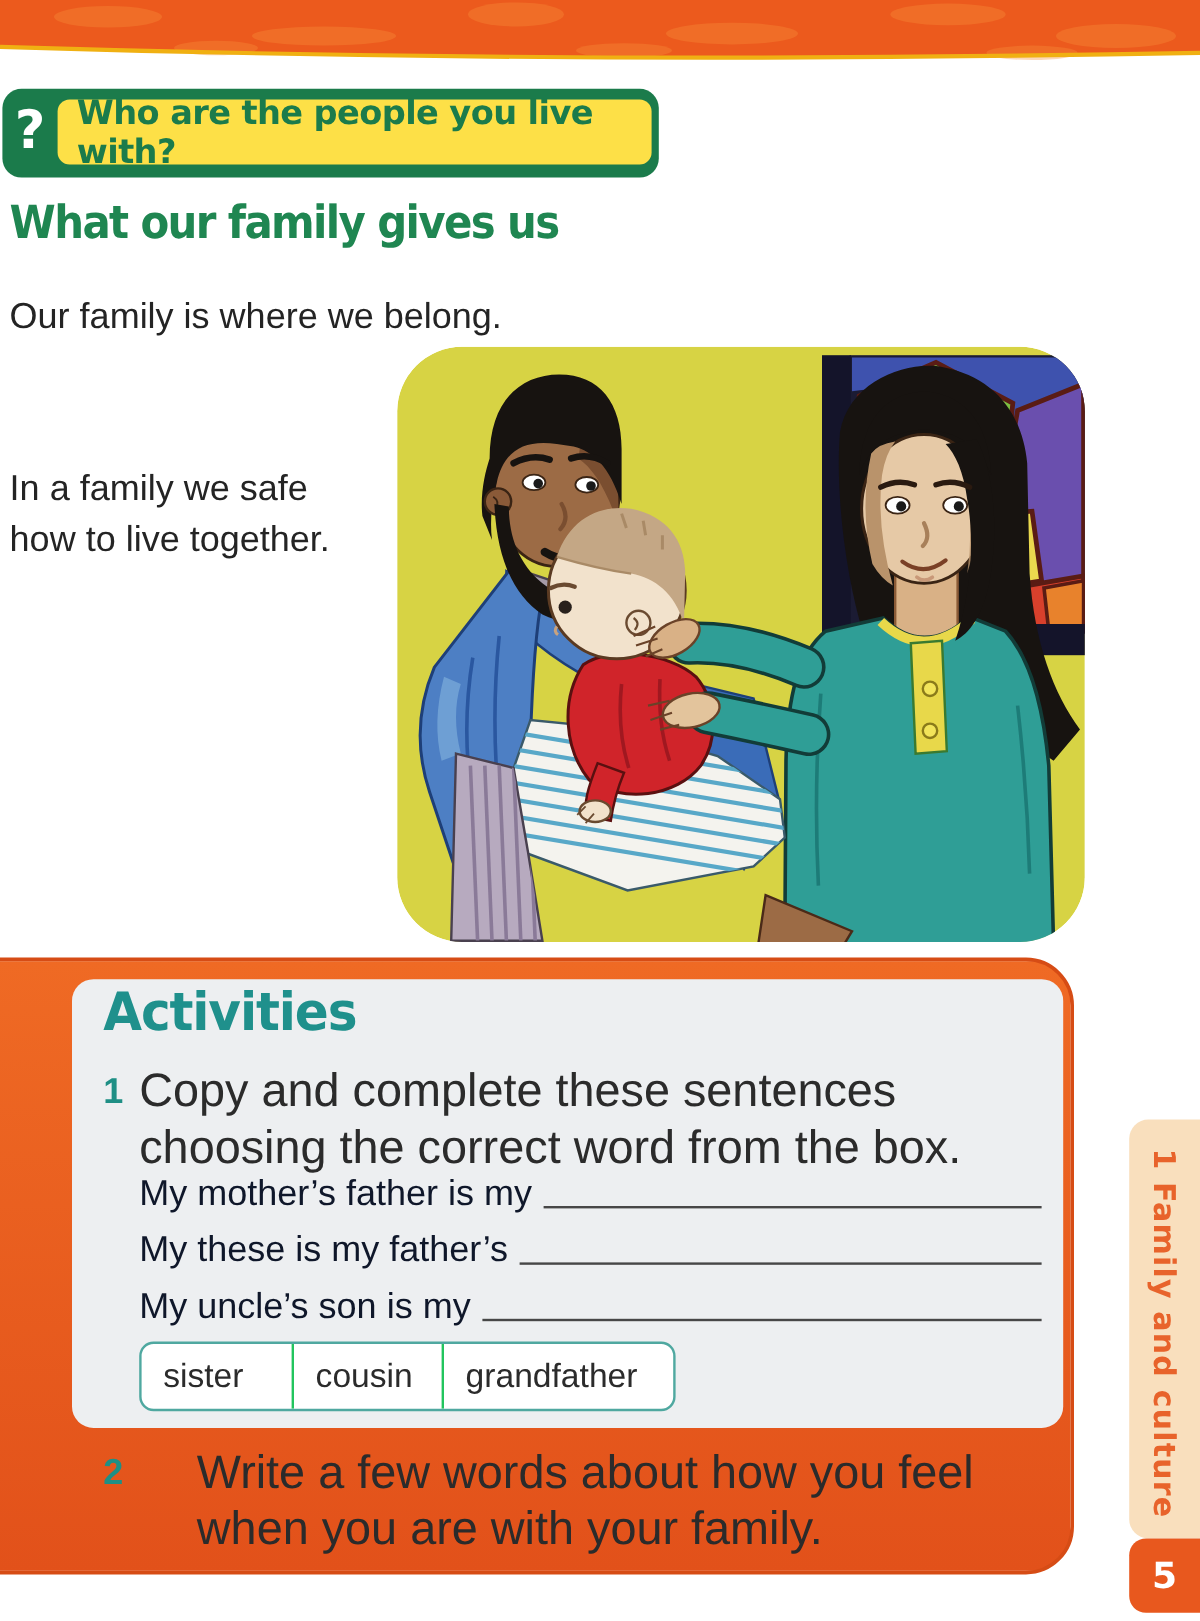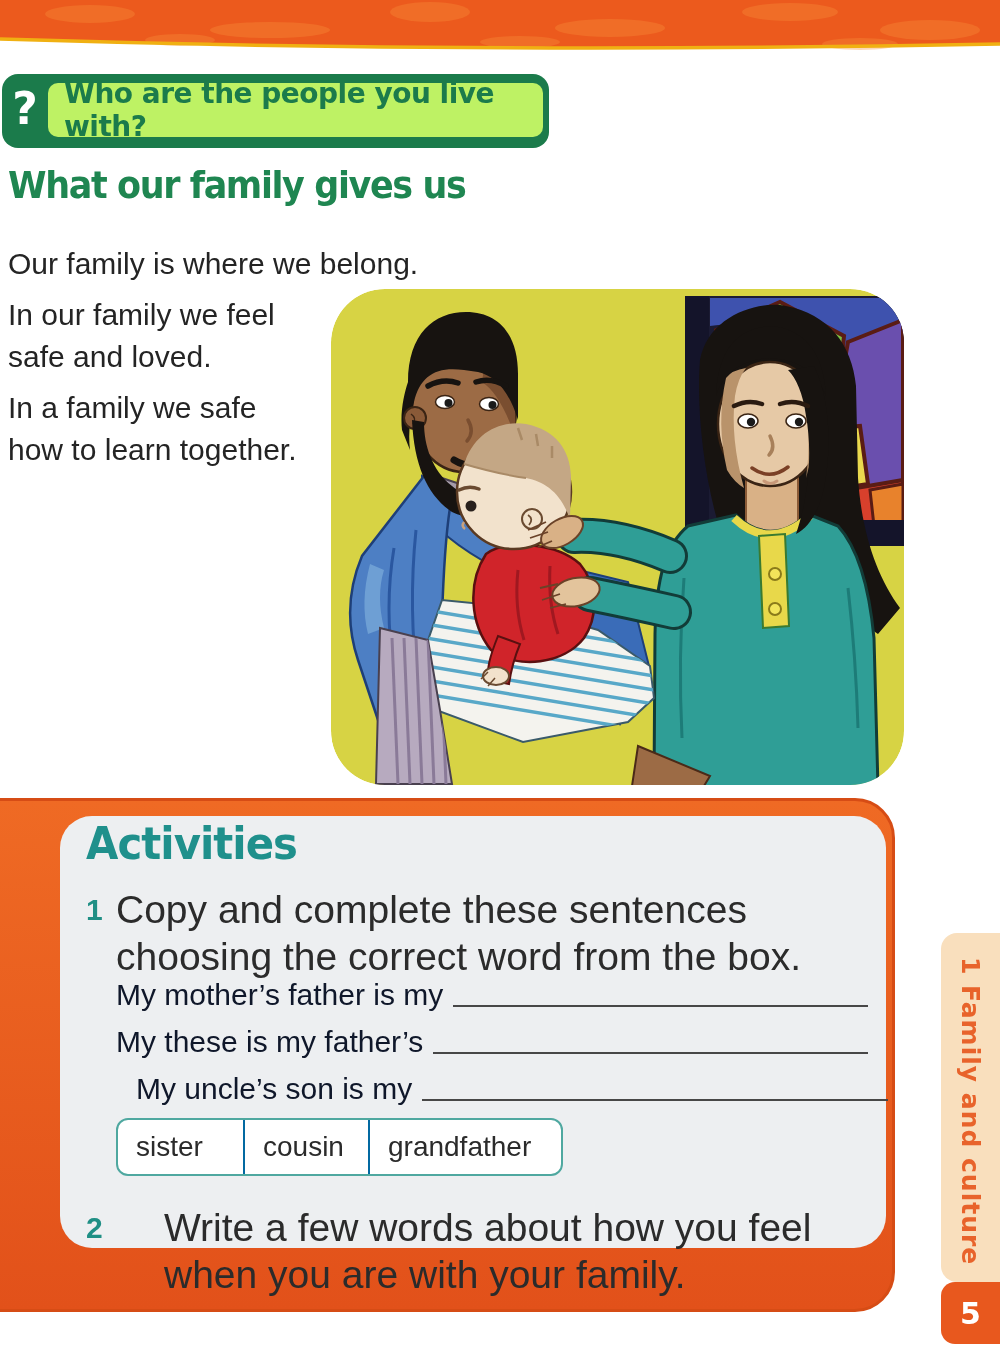--- a/index.html
+++ b/index.html
@@ -14,21 +14,21 @@
     position:absolute; left:2px; top:74px; width:547px; height:74px;
     background:#1b7b4b; border-radius:16px; display:flex; box-sizing:border-box;
     padding:9px 6px 11px 0;
   }
   .qicon{
     width:46px; display:flex; align-items:center; justify-content:center;
     color:#ffffff; font-family:"DejaVu Sans", sans-serif; font-weight:bold; font-size:44px;
     margin-top:-4px;
   }
   .qtext-wrap{
-    flex:1; background:#bef264; border-radius:10px; display:flex; align-items:center;
+    flex:1; background:#fde047; border-radius:10px; display:flex; align-items:center;
     padding-left:16px;
   }
   .qtext{
     color:#1b7b4b; font-family:"DejaVu Sans", sans-serif; font-weight:bold;
     font-size:28px; letter-spacing:-0.5px;
   }
   
   .heading{
     position:absolute; left:8px; top:163px; margin:0;
     font-family:"DejaVu Sans", sans-serif; font-weight:bold; font-size:38px;
@@ -40,52 +40,52 @@
   .para .line{display:block;}
   
   .illu{position:absolute; left:318px; top:278px;}
   
   .actbox{
     position:absolute; left:-48px; top:798px; width:943px; height:514px;
     background:linear-gradient(180deg,#ef6a24,#e2511a);
     border:3px solid #d64c15; border-radius:40px; box-sizing:border-box;
   }
   .panel{
-    position:absolute; left:105px; top:15px; width:826px; height:432px;
-    background:#edeff1; border-radius:32px;
+    position:absolute; left:105px; top:15px; width:826px; height:374px;
+    background:#edeff1; border-radius:18px;
   }
   .act-title{
     position:absolute; left:26px; top:2px;
     font-family:"DejaVu Sans", sans-serif; font-weight:bold; font-size:44px;
     color:#1f908c; letter-spacing:-1px; transform:scaleX(.95); transform-origin:left;
   }
   .item{position:absolute; left:26px; display:flex; align-items:flex-start;}
   .item1{top:70px;} .item2{top:388px;}
   .num{
     width:30px; flex:none; font-weight:bold; font-size:30px; color:#1f8f85;
     line-height:47px;
   }
   .itext{font-size:39px; line-height:47px; color:#2b2b2b;}
   .item1 .itext{width:762px;}
   .item2 .itext{width:700px;margin-left:48px;}
   .sent{
     position:absolute; left:56px; width:752px; display:flex; align-items:flex-end;
     font-size:30px; color:#0f172a;
   }
-  .s1{top:162px;} .s2{top:209px;} .s3{top:256px;margin-left:20px;}
+  .s1{top:162px;} .s2{top:209px;} .s3{top:256px;}
   .sent .stext{white-space:nowrap;}
   .blank{flex:1; border-bottom:2.5px solid #474747; margin:0 0 5px 10px; height:1px;}
   .wordbox{
     position:absolute; left:56px; top:302px; width:447px; height:58px;
     background:#ffffff; border:2px solid #4fa8a0; border-radius:12px;
     display:flex; box-sizing:border-box; overflow:hidden;
   }
   .cell{
     display:flex; align-items:center; padding-left:18px; box-sizing:border-box;
-    font-size:28px; color:#2b2b2b; border-right:2px solid #0369a1;
+    font-size:28px; color:#2b2b2b; border-right:2px solid #22c55e;
   }
   .c1{width:127px;} .c2{width:125px;} .c3{flex:1; border-right:none;}
   
   .vtab{
     position:absolute; left:941px; top:933px; width:59px; height:349px;
     background:#f9dfbd; border-radius:16px 0 0 16px;
     display:flex; justify-content:center; box-sizing:border-box; padding-top:24px;
   }
   .vlabel{
     writing-mode:vertical-rl; font-family:"DejaVu Sans", sans-serif; font-weight:bold;
@@ -122,27 +122,23 @@
   <div class="qbox">
     <div class="qicon">?</div>
     <div class="qtext-wrap">
       <span class="qtext">Who are the people you live with?</span>
     </div>
   </div>
 
   <h1 class="heading">What our family gives us</h1>
 
   <div class="para p1">Our family is where we belong.</div>
-  <div class="para p2">
-    <span class="line">In our family we feel</span>
-    <span class="line">safe and loved.</span>
-  </div>
   <div class="para p3">
     <span class="line">In a family we safe</span>
-    <span class="line">how to learn together.</span>
+    <span class="line">how to live together.</span>
   </div>
 
   <svg class="illu" width="600" height="515" viewBox="0 0 600 515">
     <defs>
       <clipPath id="blobClip">
           <rect x="13" y="11" width="573" height="496" rx="54"></rect>
         </clipPath>
       <clipPath id="bandClip">
         <polygon points="108,368 124,322 205,330 280,352 332,388 336,420 310,444 205,464 118,432"></polygon>
       </clipPath>

